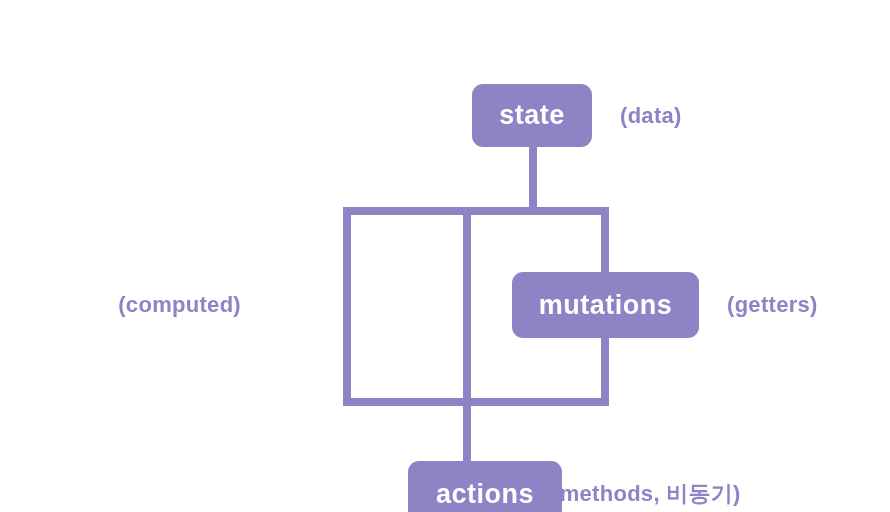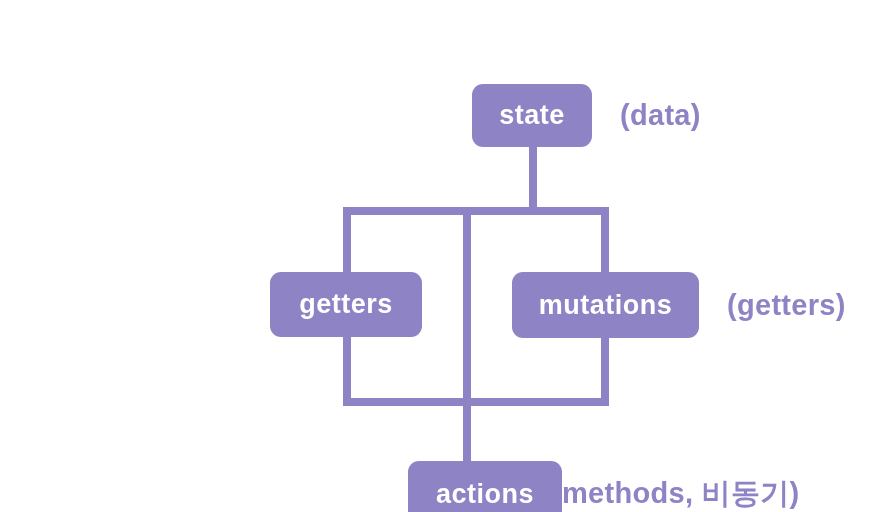--- a/index.html
+++ b/index.html
@@ -29,21 +29,21 @@
     font-size: 27px;
     letter-spacing: 0.5px;
     z-index: 2;
   }
   .annotation {
     position: absolute;
     display: flex;
     align-items: center;
     color: var(--accent);
     font-weight: 700;
-    font-size: 29px;
+    font-size: 22px;
     letter-spacing: 0.3px;
     z-index: 2;
     white-space: nowrap;
   }
   .annotation.right-align { justify-content: flex-end; }
   .line {
     position: absolute;
     background: var(--accent);
     z-index: 1;
   }
@@ -73,32 +73,32 @@
   <div class="line" id="connector-state"></div>
   <div class="line" id="bus-top"></div>
   <div class="line" id="connector-left"></div>
   <div class="line" id="connector-right"></div>
   <div class="line" id="connector-center"></div>
   <div class="line" id="bus-bottom"></div>
 
   <div class="node" id="node-state">
     <span>state</span>
   </div>
-  <div class="node" id="node-getters">
-    <span>getters</span>
-  </div>
   <div class="node" id="node-mutations">
     <span>mutations</span>
   </div>
   <div class="node" id="node-actions">
     <span>actions</span>
   </div>
 
   <div class="annotation" id="annotation-state">
     <span>(data)</span>
+  </div>
+  <div class="annotation right-align" id="annotation-getters">
+    <span>(computed)</span>
   </div>
   <div class="annotation" id="annotation-mutations">
     <span>(getters)</span>
   </div>
   <div class="annotation" id="annotation-actions">
     <span>(methods, 비동기)</span>
   </div>
 
 </div>
 

